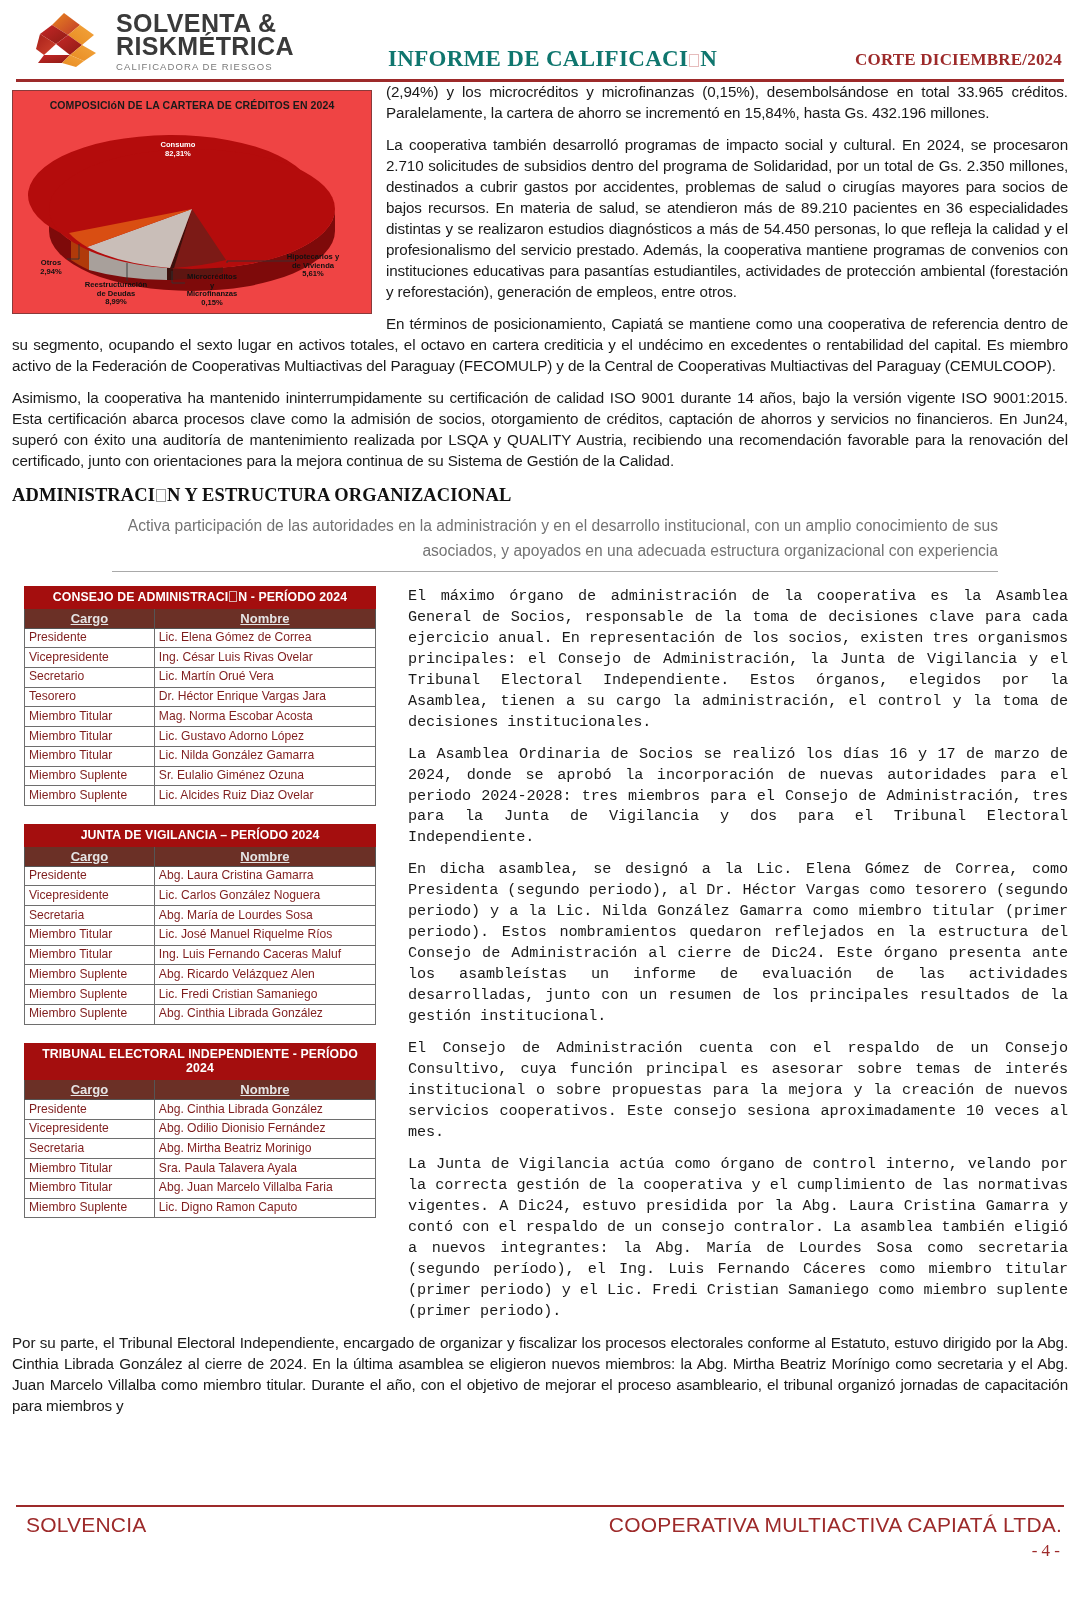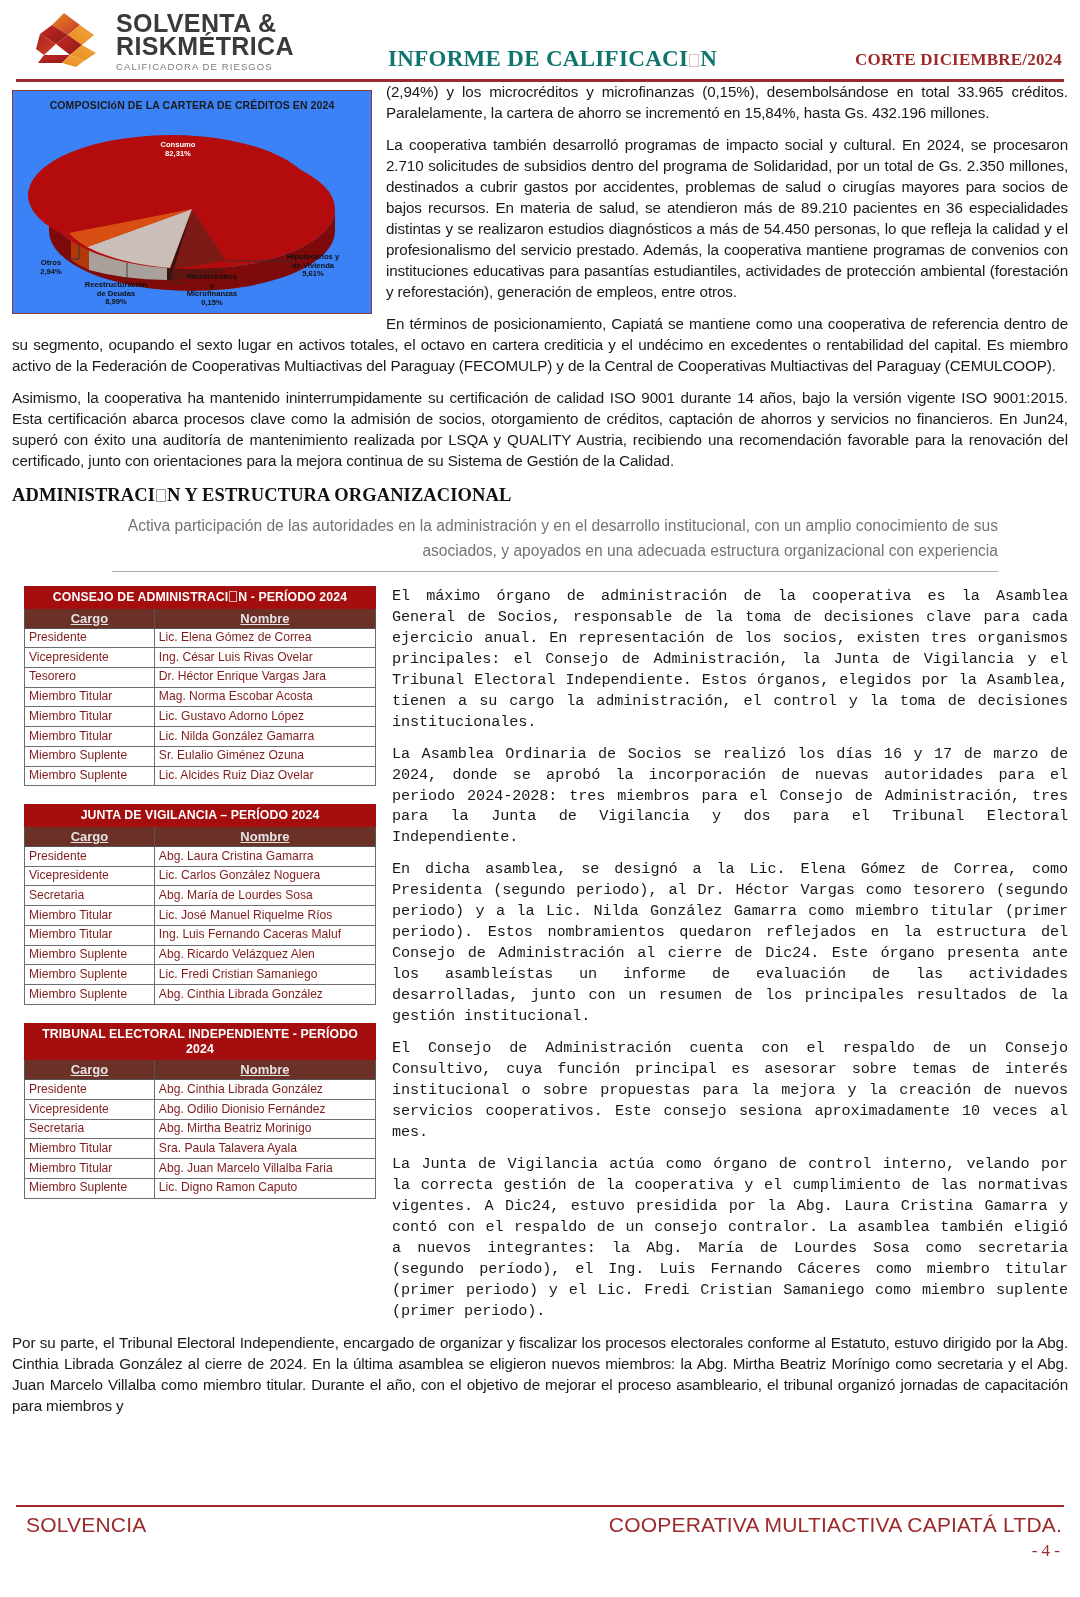--- a/index.html
+++ b/index.html
@@ -51,21 +51,21 @@
   
   .page { padding:0 12px; position:relative; }
 
   .float-chart {
     float:left;
     width:360px;
     margin:8px 14px 4px 0;
   }
   .chart-box {
     border:1.5px solid #8a3a3a;
-    background:#3b82f6;
+    background:#ef4444;
     padding:8px 6px 10px 6px;
     height:224px;
     position:relative;
   }
   .chart-title {
     text-align:center;
     font-size:10.5px;
     font-weight:700;
     color:#1a1a1a;
     letter-spacing:.1px;
@@ -120,21 +120,21 @@
     line-height:1.55;
     text-align:right;
     color:#737373;
   }
   .callout-rule {
     margin:8px 70px 0 100px;
     border-bottom:1.2px solid #a9a9a9;
   }
 
   
-  .cols { display:flex; gap:16px; margin-top:14px; align-items:flex-start;padding-left:12px; }
+  .cols { display:flex; gap:32px; margin-top:14px; align-items:flex-start;padding-left:12px; }
   .col-left { width:352px; flex:0 0 352px; }
   .col-right { flex:1 1 auto; }
 
   table.org {
     width:100%;
     border-collapse:collapse;
     margin-bottom:18px;
     font-size:12.1px;
   }
   table.org .t-title td {
@@ -353,20 +353,24 @@
           </tr>
           <tr>
               <td class="cell">Presidente</td>
               <td class="cell">Lic. Elena Gómez de Correa</td>
             </tr>
           <tr>
               <td class="cell">Vicepresidente</td>
               <td class="cell">Ing. César Luis Rivas Ovelar</td>
             </tr>
           <tr>
+              <td class="cell">Secretario</td>
+              <td class="cell">Lic. Martín Orué Vera</td>
+            </tr>
+          <tr>
               <td class="cell">Tesorero</td>
               <td class="cell">Dr. Héctor Enrique Vargas Jara</td>
             </tr>
           <tr>
               <td class="cell">Miembro Titular</td>
               <td class="cell">Mag. Norma Escobar Acosta</td>
             </tr>
           <tr>
               <td class="cell">Miembro Titular</td>
               <td class="cell">Lic. Gustavo Adorno López</td>

